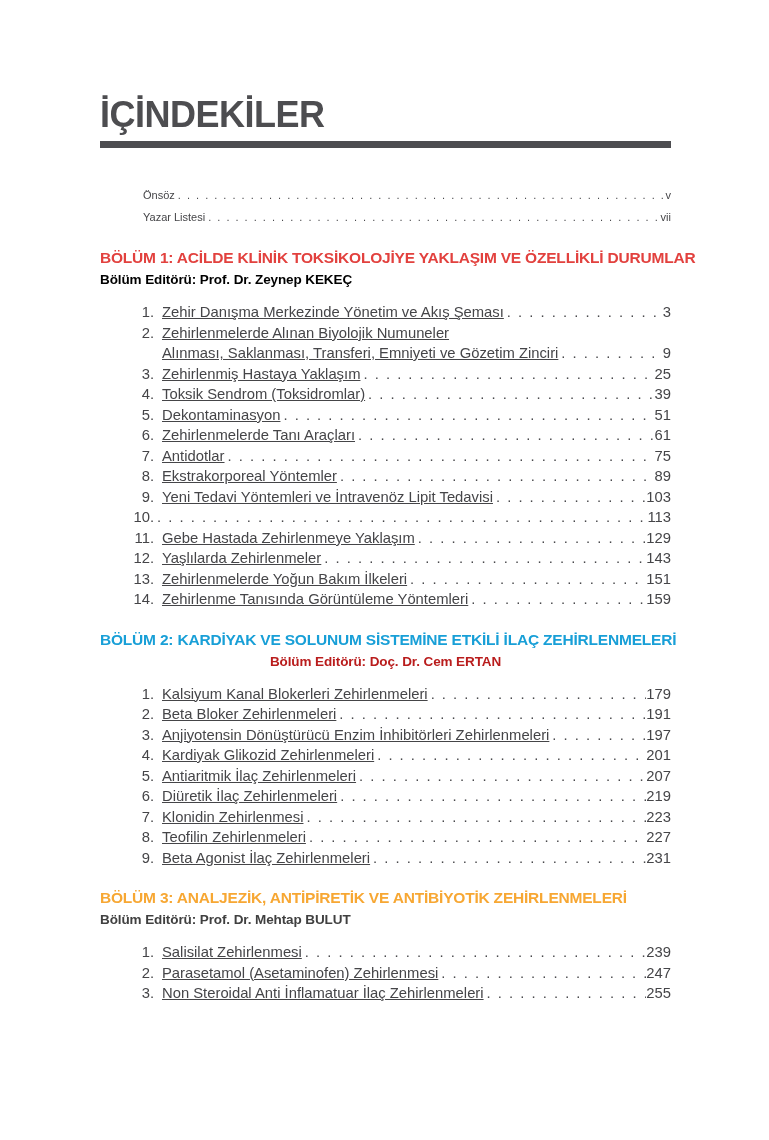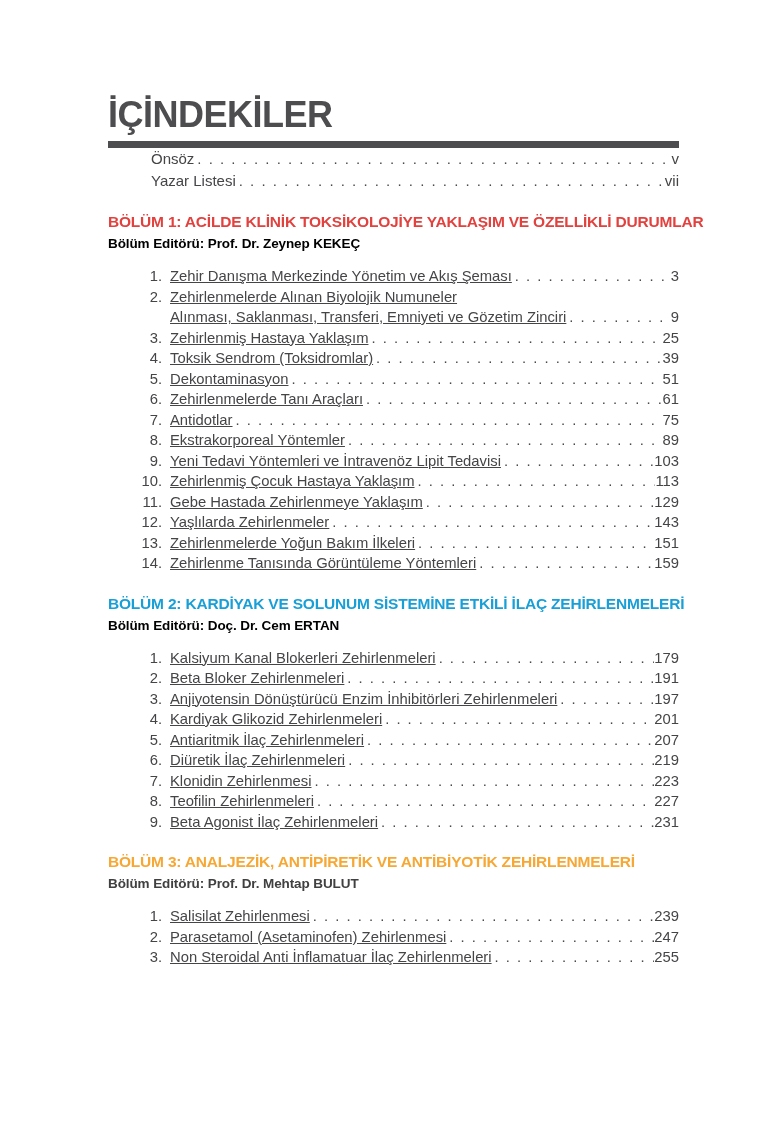--- a/index.html
+++ b/index.html
@@ -11,21 +11,21 @@
     position: relative;
     width: 769px;
     height: 1140px;
     margin: 0 auto;
     background: #ffffff;
     overflow: hidden;
     color: #454548;
   }
   .content {
     position: absolute;
-    left: 108px;
+    left: 100px;
     top: 0;
     width: 571px;
   }
 
   
   .toc-header { padding-top: 94px; }
   .page-title {
     margin: 0;
     font-size: 36px;
     font-weight: 700;
@@ -54,21 +54,22 @@
     color: #4a4a4d;
   }
   .leader::after {
     content: ". . . . . . . . . . . . . . . . . . . . . . . . . . . . . . . . . . . . . . . . . . . . . . . . . . . . . . . . . . . . . . . . . . . . . . . . . . . . . . . . . . . .";
     letter-spacing: 1.5px;
   }
   .toc-page { white-space: nowrap; }
 
   
   .front-matter {
-    font-size: 15px;
+    margin-top: 36px;
+    font-size: 11px;
   }
   .fm-row { line-height: 22px; }
   .fm-label { padding-left: 43px; white-space: nowrap; }
 
   
   .section { margin-top: 20px; }
   .section-heading {
     font-size: 15.5px;
     font-weight: 700;
     letter-spacing: -0.2px;
@@ -177,21 +178,20 @@
               <span class="toc-page">89</span>
             </div>
             <div class="toc-row item-row">
               <span class="item-num">9.</span>
               <span class="item-text">Yeni Tedavi Yöntemleri ve İntravenöz Lipit Tedavisi</span>
               <span class="leader"></span>
               <span class="toc-page">103</span>
             </div>
             <div class="toc-row item-row">
               <span class="item-num">10.</span>
-              <span class="item-text">Zehirlenmiş Çocuk Hastaya Yaklaşım</span>
               <span class="leader"></span>
               <span class="toc-page">113</span>
             </div>
             <div class="toc-row item-row">
               <span class="item-num">11.</span>
               <span class="item-text">Gebe Hastada Zehirlenmeye Yaklaşım</span>
               <span class="leader"></span>
               <span class="toc-page">129</span>
             </div>
             <div class="toc-row item-row">
@@ -209,21 +209,21 @@
             <div class="toc-row item-row">
               <span class="item-num">14.</span>
               <span class="item-text">Zehirlenme Tanısında Görüntüleme Yöntemleri</span>
               <span class="leader"></span>
               <span class="toc-page">159</span>
             </div>
           </div>
         </section>
         <section class="section">
           <div class="section-heading" style="color: rgb(24, 159, 215);">BÖLÜM 2: KARDİYAK VE SOLUNUM SİSTEMİNE ETKİLİ İLAÇ ZEHİRLENMELERİ</div>
-          <div class="section-editor" style="color: #000000;">Bölüm Editörü: Doç. Dr. Cem ERTAN</div>
+          <div class="section-editor" style="color: #b91c1c; text-align: center;">Bölüm Editörü: Doç. Dr. Cem ERTAN</div>
           <div class="items">
             <div class="toc-row item-row">
               <span class="item-num">1.</span>
               <span class="item-text">Kalsiyum Kanal Blokerleri Zehirlenmeleri</span>
               <span class="leader"></span>
               <span class="toc-page">179</span>
             </div>
             <div class="toc-row item-row">
               <span class="item-num">2.</span>
               <span class="item-text">Beta Bloker Zehirlenmeleri</span>

